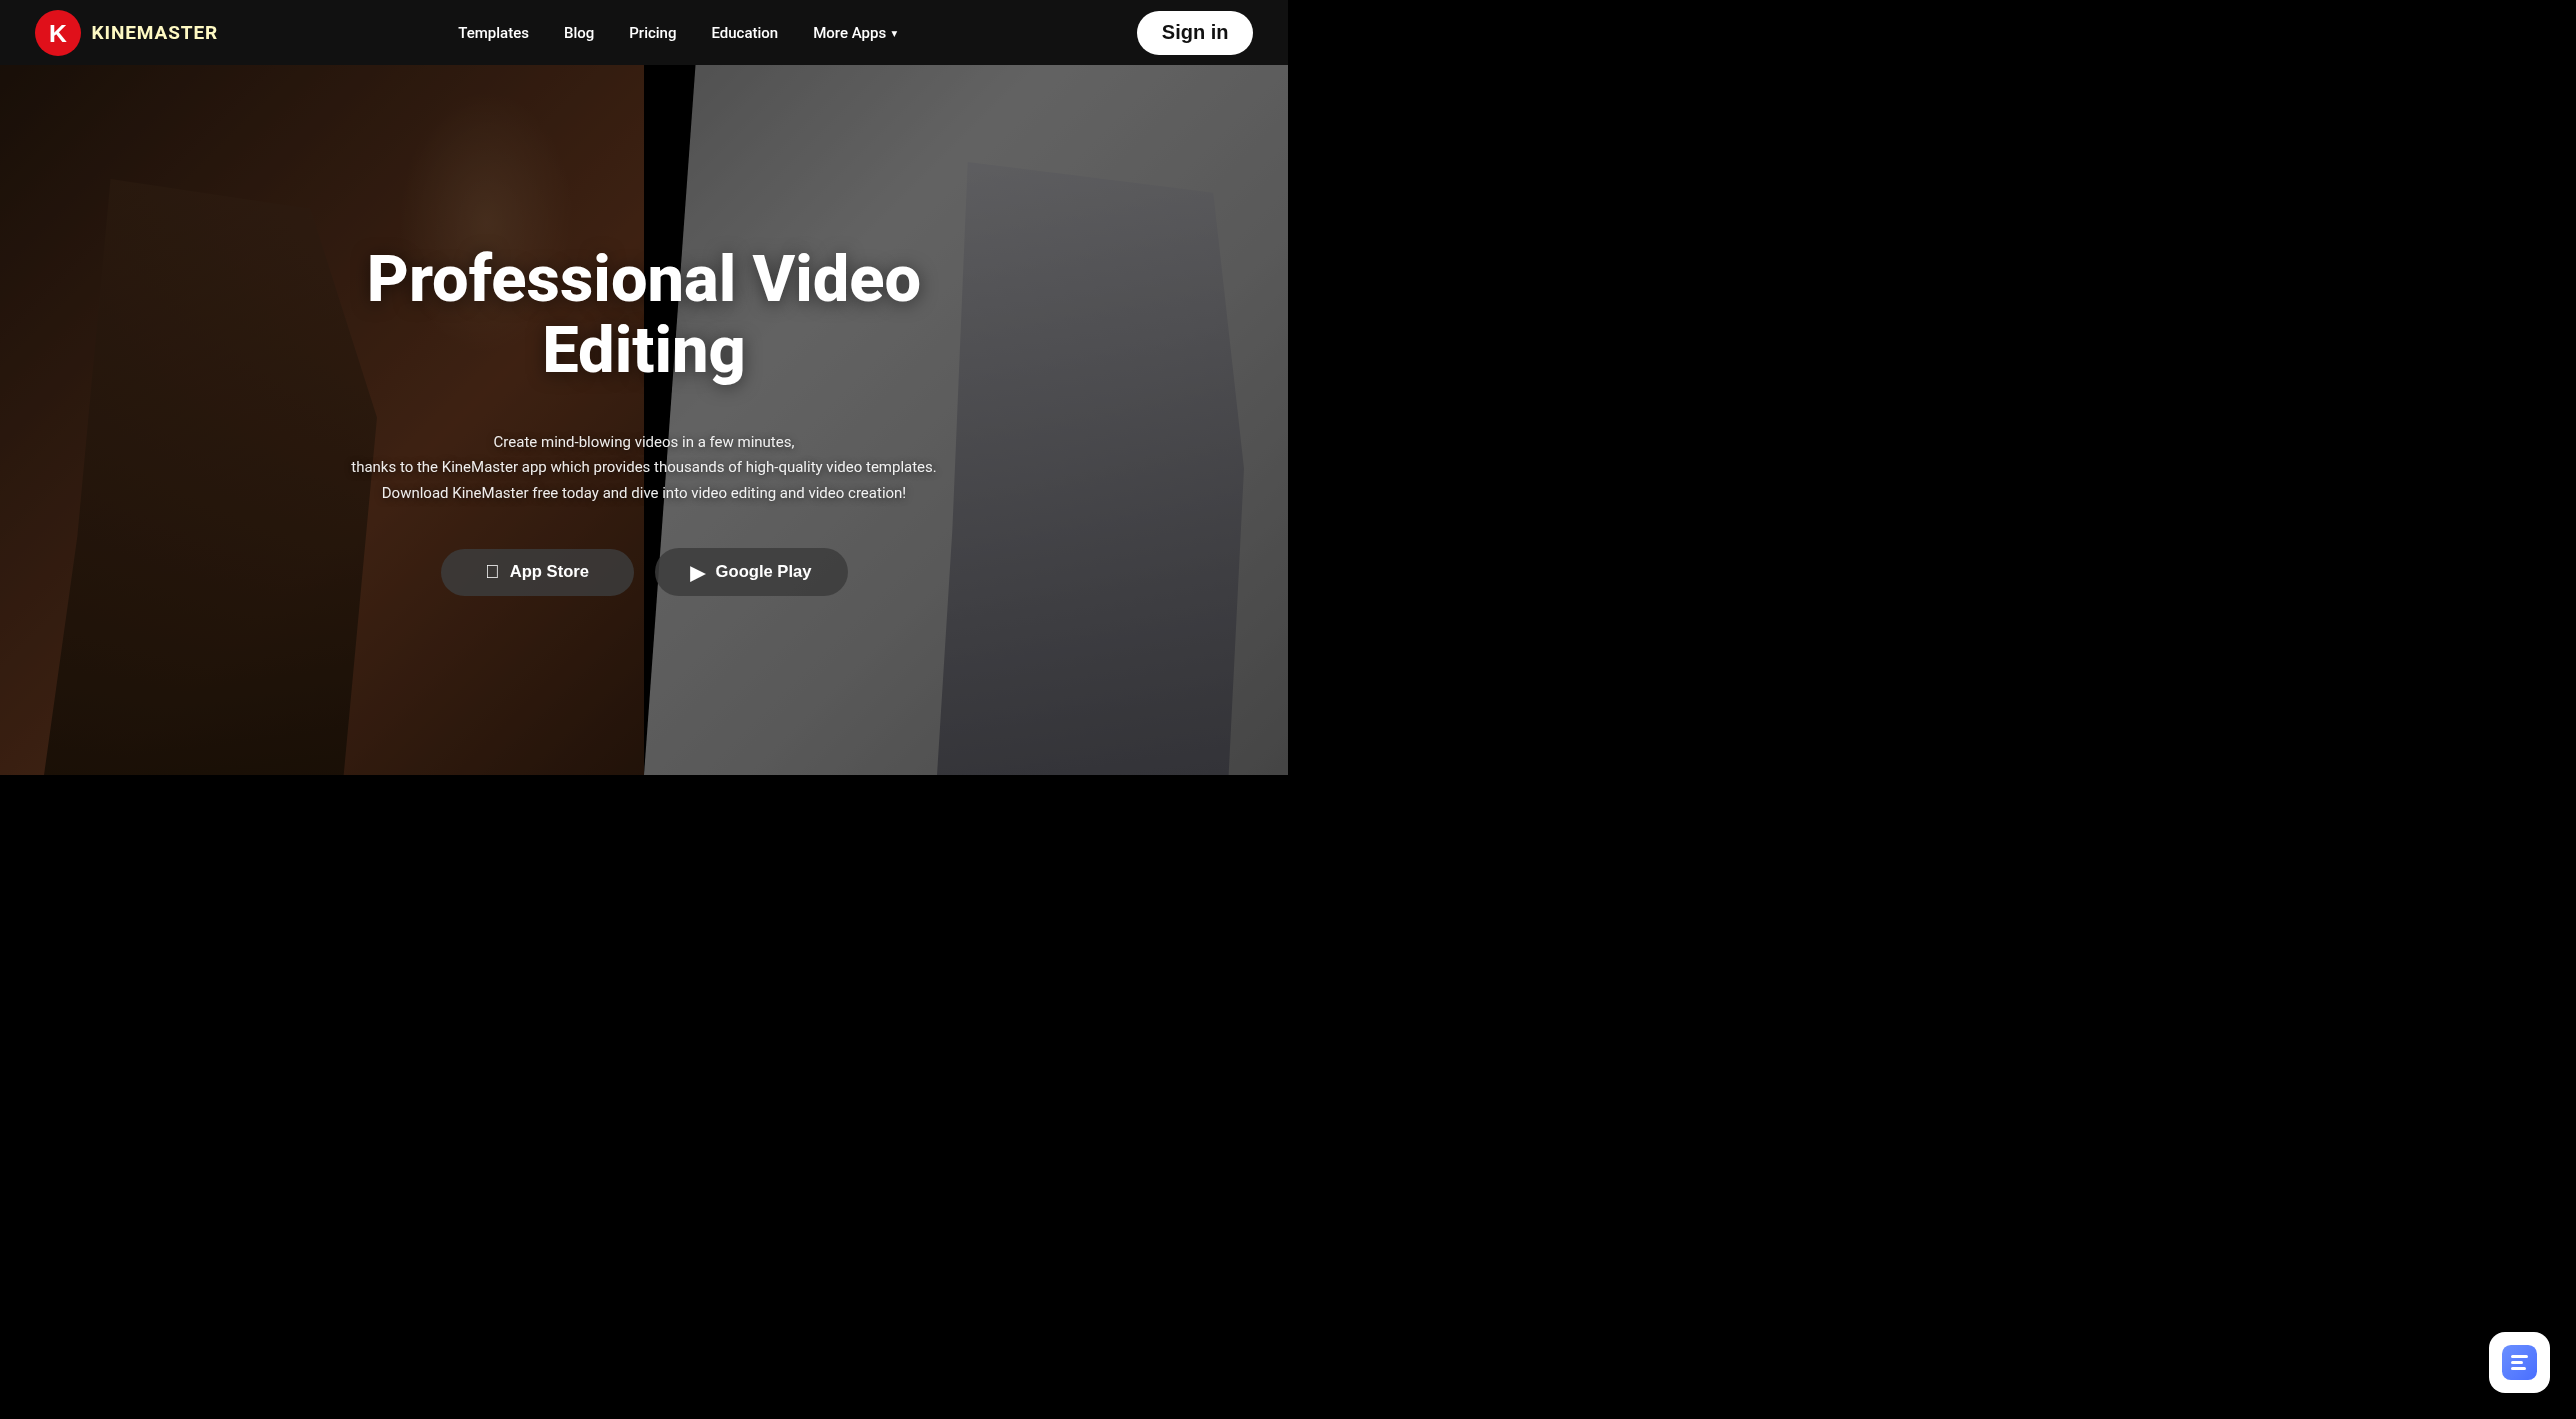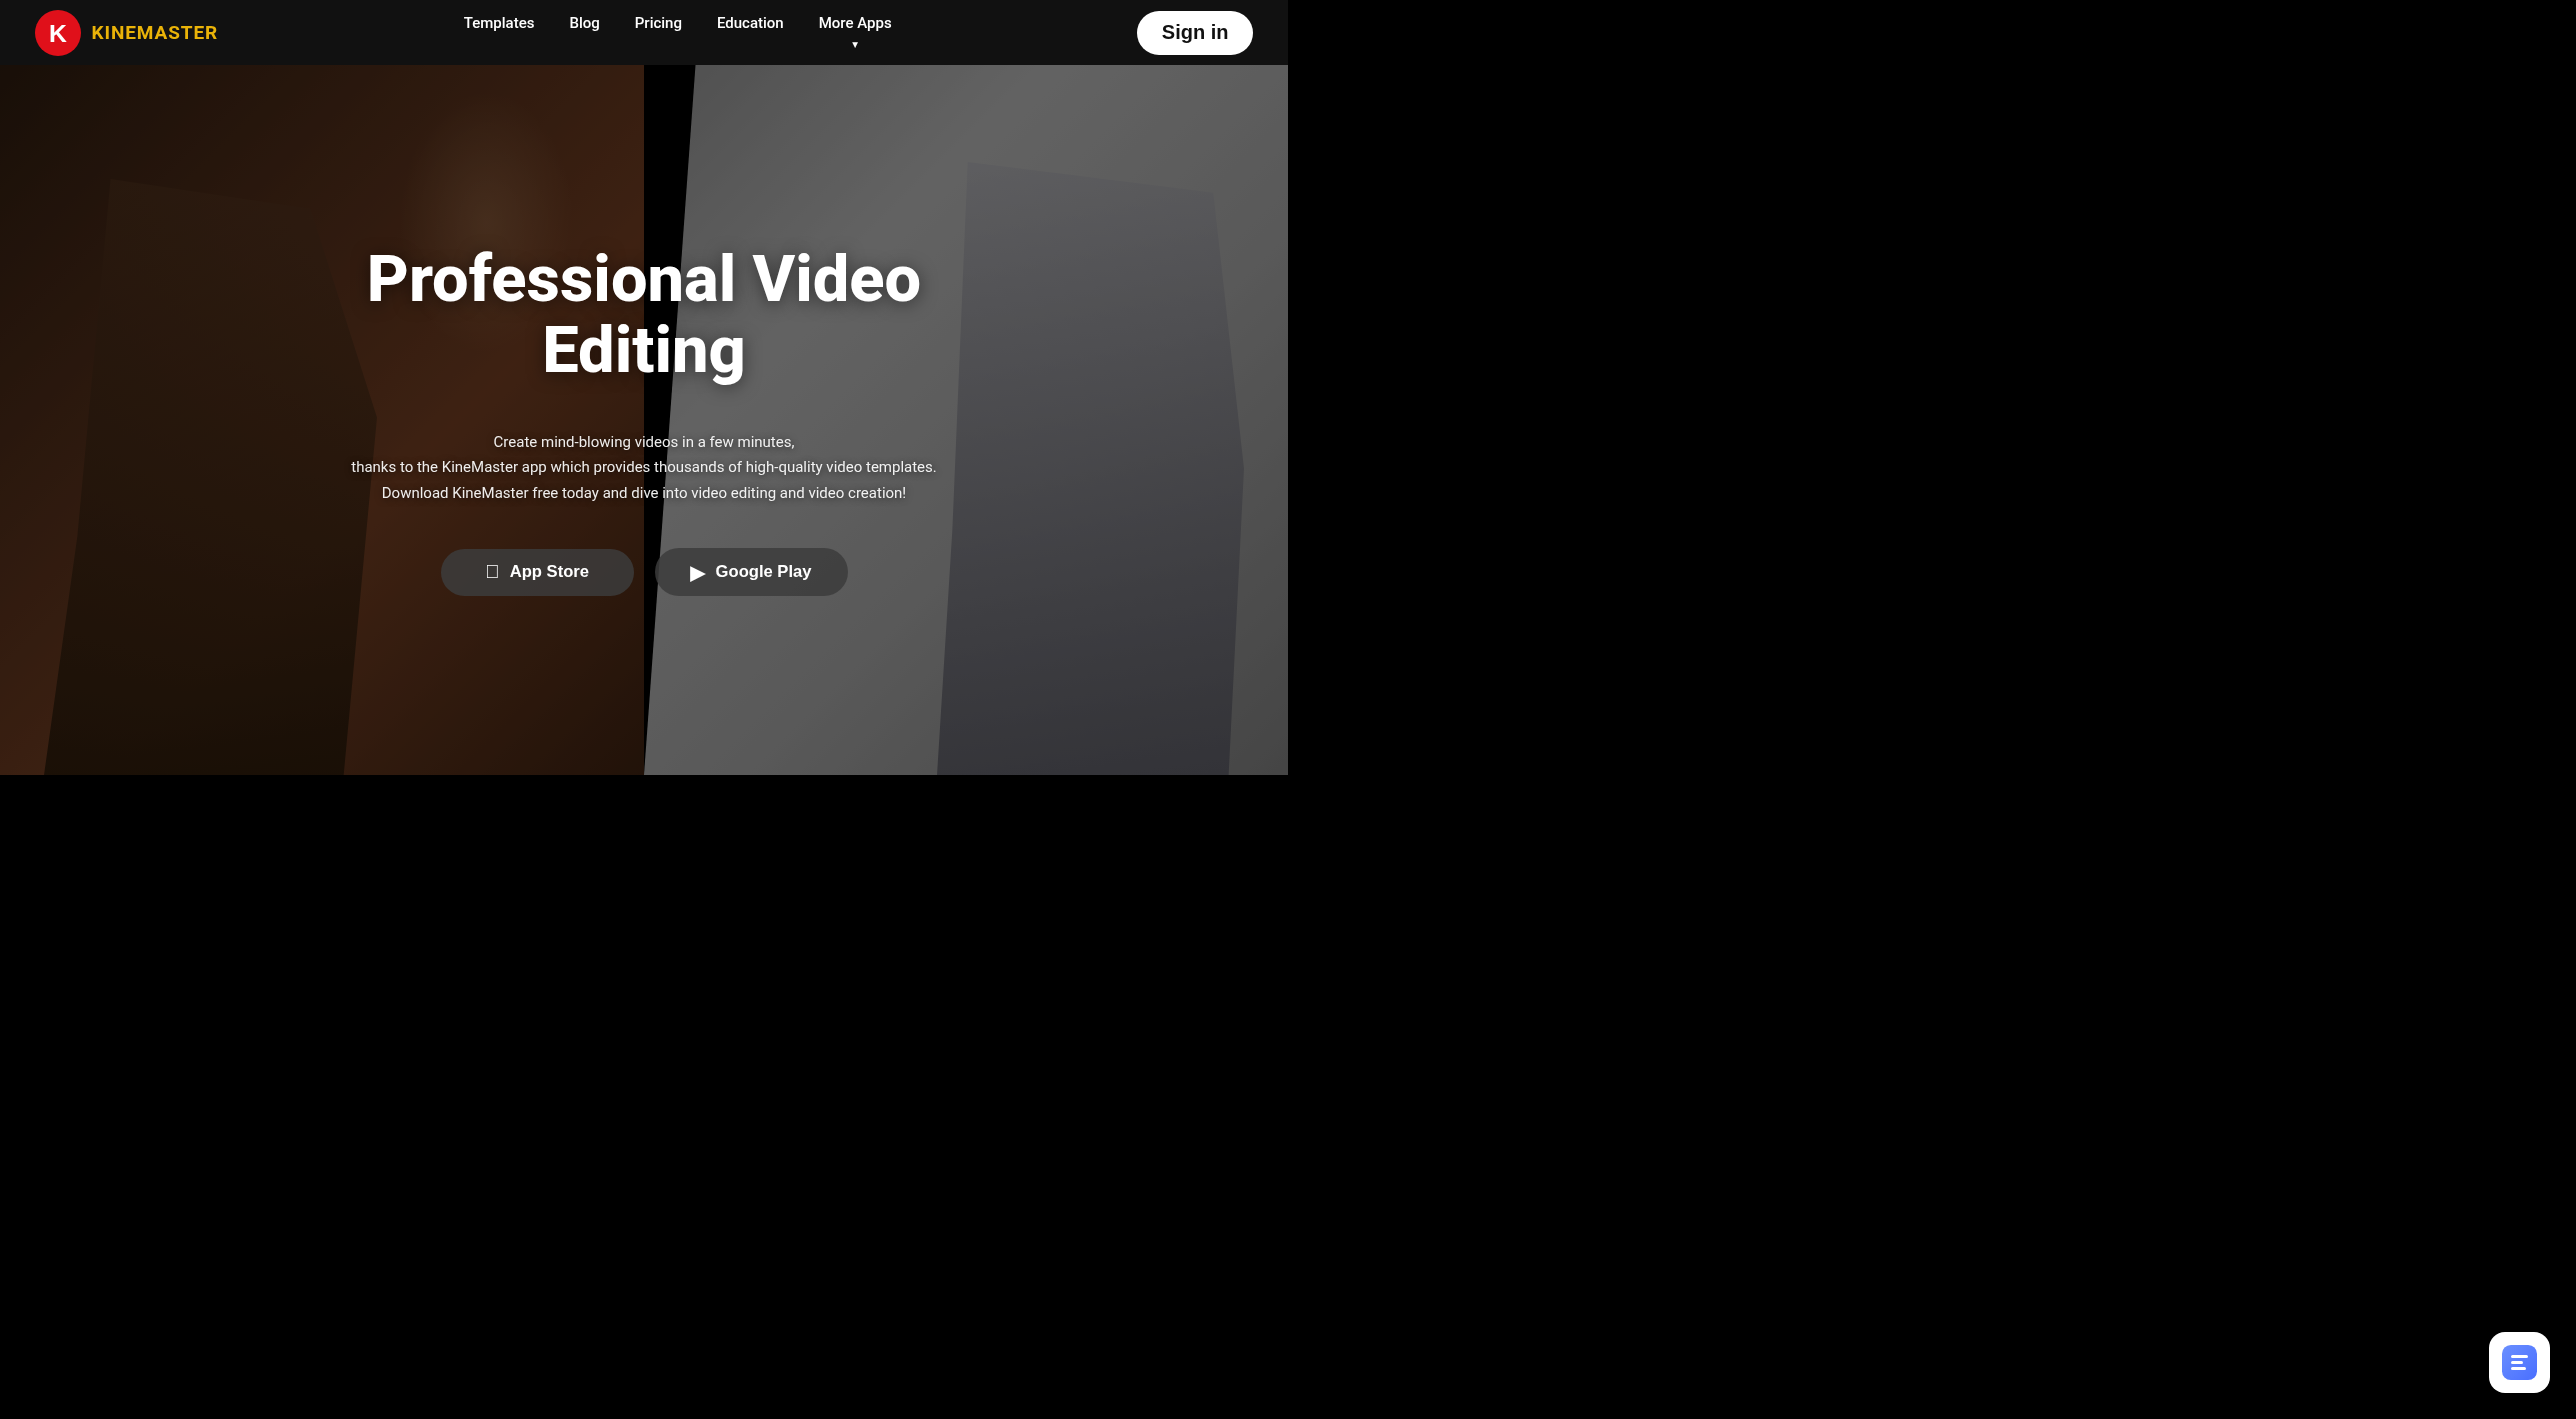--- a/index.html
+++ b/index.html
@@ -32,21 +32,21 @@
       align-items: center;
       gap: 10.5px;
     }
 
     .logo-icon {
       width: 46px;
       height: 46px;
     }
 
     .logo-text {
-      color: #eab308;
+      color: #fef9c3;
       font-size: 19px;
       font-weight: 700;
       letter-spacing: 0.9px;
     }
 
     .navbar-center {
       display: flex;
       gap: 35px;
     }
 
@@ -56,21 +56,20 @@
       font-weight: 500;
       text-decoration: none;
       cursor: pointer;
     }
 
     .more-apps-wrapper {
       display: flex;
       align-items: center;
       gap: 5.3px;
       cursor: pointer;
-      flex-direction: column;
     }
 
     .chevron-icon {
       color: #fff;
       font-size: 11.4px;
     }
 
     .navbar-right {
       display: flex;
       align-items: center;

